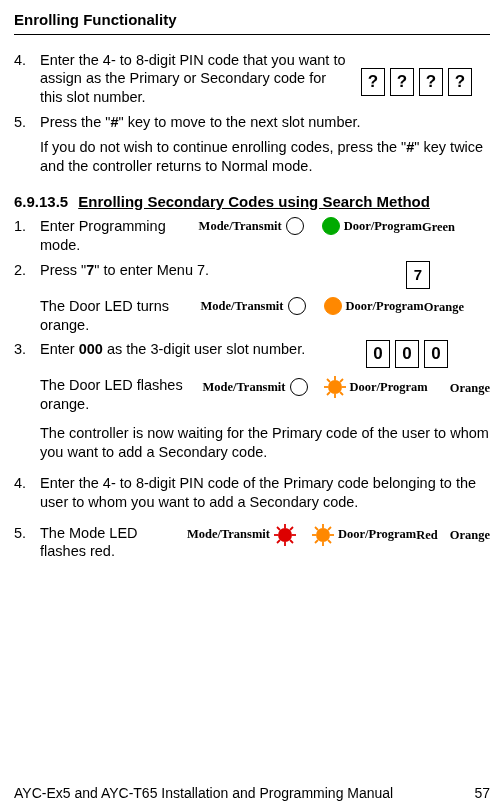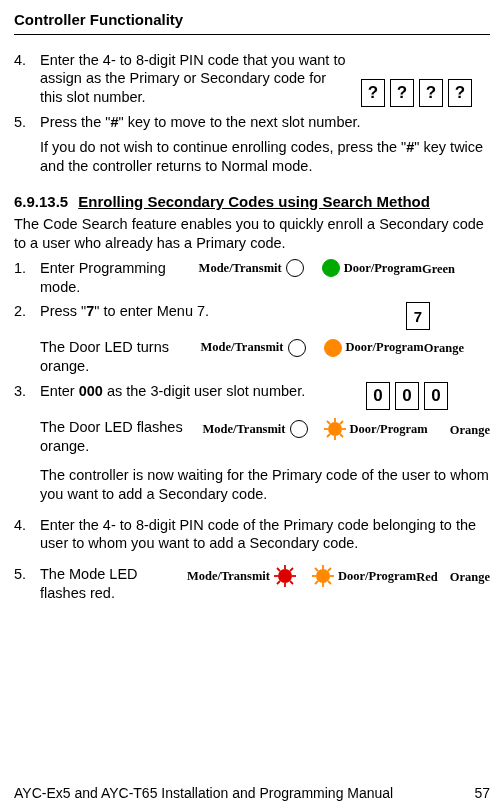--- a/index.html
+++ b/index.html
@@ -61,21 +61,21 @@
   flex-shrink: 0;
 }
 .ol-body {
   flex: 1;
 }
 .para {
   margin-bottom: 6px;
 }
 .pin-row {
   display: flex;
-  align-items: flex-end;
+  align-items: center;
   justify-content: space-between;
   gap: 10px;
 }
 .pin-text { flex: 1; }
 .pin-boxes {
   display: flex;
   gap: 5px;
   margin-top: 6px;
   margin-right: 18px;
 }
@@ -153,21 +153,21 @@
   display:flex; justify-content:space-between;
   font-size:14px;
 }
 </style>
 </head>
 <body>
 
 <div class="page">
 
   <div class="header-row">
-    <div class="header-title">Controller Functionality</div>
+    <div class="header-title">Enrolling Functionality</div>
   </div>
   <hr class="top-rule">
 
   <div class="ol-item">
     <div class="ol-num">4.</div>
     <div class="ol-body">
       <div class="pin-row">
         <div class="pin-text">Enter the 4- to 8-digit PIN code that you want to assign as the Primary or Secondary code for this slot number.</div>
         <div class="pin-boxes">
           <div class="pin-box">?</div>
@@ -187,21 +187,20 @@
       </div>
       <div class="para">
         <span>If you do not wish to continue enrolling codes, press the "</span><b>#</b><span>" key twice and the controller returns to Normal mode.</span>
       </div>
     </div>
   </div>
 
   <div class="sec-head">
     <span class="sec-num">6.9.13.5</span><span class="sec-title">Enrolling Secondary Codes using Search Method</span>
   </div>
-  <div class="para">The Code Search feature enables you to quickly enroll a Secondary code to a user who already has a Primary code.</div>
 
   <div class="ol-item" style="margin-top:6px">
     <div class="ol-num">1.</div>
     <div class="ol-body">
       <div class="led-row">
         <div class="led-text">Enter Programming mode.</div>
         <div class="right-block">
           <div class="led-diagram">
             <span class="col-label">Mode/Transmit</span>
             <span class="circle"></span>

